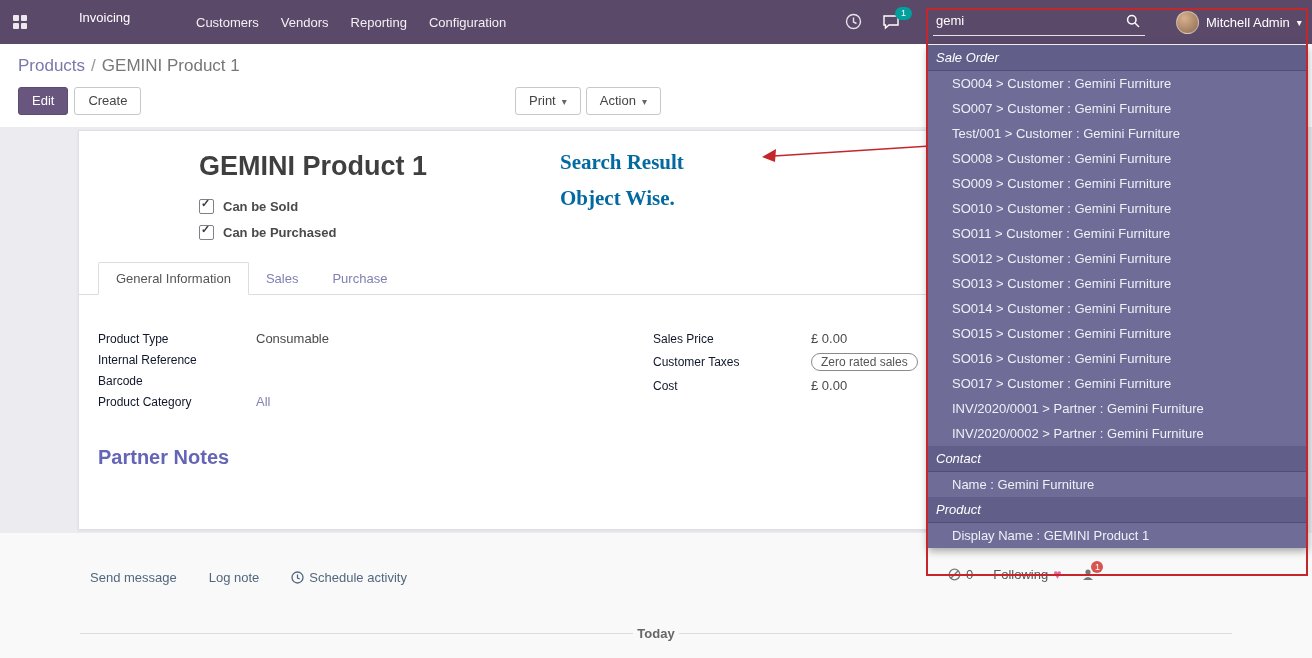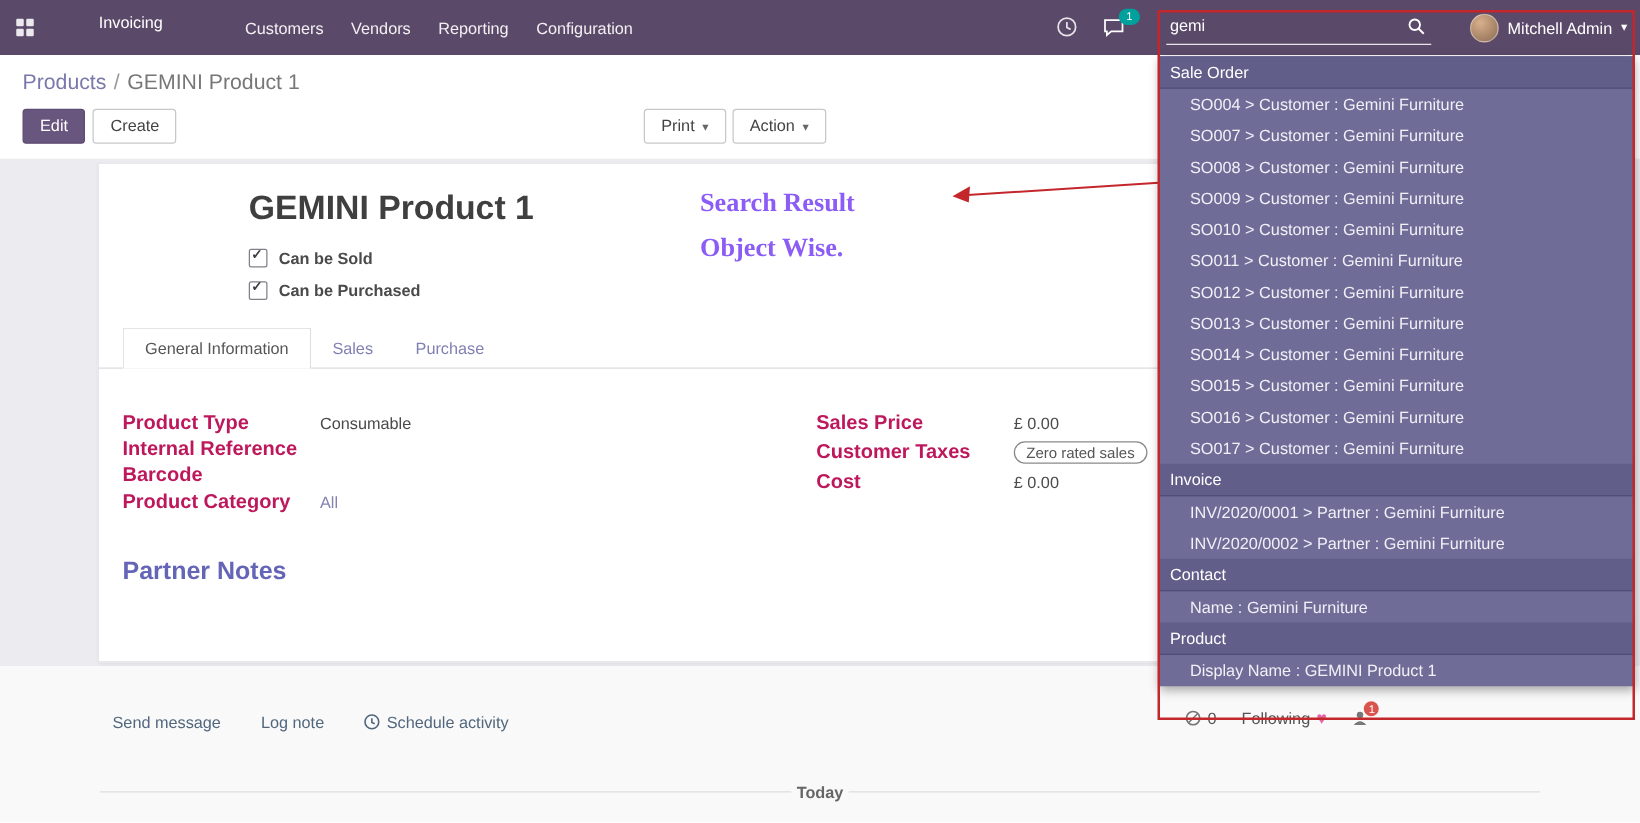--- a/index.html
+++ b/index.html
@@ -47,44 +47,44 @@
   .checkbox{width:13px;height:13px;border:1px solid #80808a;border-radius:2px;background:#fff;position:relative;cursor:pointer;}
   .checkbox::after{content:"✓";position:absolute;left:1px;top:-3px;font-size:11px;color:#3c3c3c;}
   .tabs{position:absolute;left:0;top:131px;width:100%;height:33px;border-bottom:1px solid #dcdce2;padding-left:19px;display:flex;box-sizing:border-box;align-items:flex-end;}
   .tab{padding:8px 17px;font-size:13px;color:#8080b2;cursor:pointer;}
   .tab.active{background:#fff;border:1px solid #dcdce2;border-bottom:1px solid #fff;color:#555;margin-bottom:-1px;border-radius:2px 2px 0 0;}
   .fgroup{position:absolute;top:197px;}
   .fgroup.left{left:19px;width:470px;}
   .fgroup.right{left:574px;width:420px;}
   .frow{display:flex;height:21px;align-items:center;}
   .frow.tall{height:26px;}
-  .flabel{width:158px;font-size:16px;font-weight:bold;color:#be185d;}
+  .flabel{width:158px;font-size:12px;font-weight:normal;color:#0f172a;}
   .fvalue{font-size:13px;color:#4a4a4a;}
   .fvalue.link{color:#8383b3;cursor:pointer;}
   .pill{display:inline-block;border:1px solid #8a8a8a;border-radius:10px;padding:1px 9px;font-size:12px;color:#555;}
   .notes-heading{position:absolute;left:19px;top:315px;font-size:20px;font-weight:bold;color:#6565b8;}
 
   
   .chatter-links{position:absolute;left:90px;top:570px;display:flex;gap:32px;font-size:13px;color:#52677d;z-index:3;align-items:flex-end;}
   .chatter-links span{cursor:pointer;display:flex;align-items:center;gap:5px;}
   .chatter-meta{position:absolute;left:948px;top:566px;display:flex;align-items:center;gap:20px;font-size:13px;color:#555;z-index:5;}
   .meta-item{display:flex;align-items:center;gap:5px;cursor:pointer;}
   .heart{color:#e566a8;font-size:14px;}
   .badge-red{position:absolute;left:10px;top:-7px;background:#d9534f;color:#fff;font-size:9px;min-width:12px;height:12px;line-height:12px;border-radius:6px;text-align:center;}
   .today-divider{position:absolute;left:80px;right:80px;top:626px;display:flex;align-items:center;gap:4px;color:#666;font-size:13px;font-weight:bold;z-index:3;}
   .today-divider .line{flex:1;height:1px;background:#ddd;}
 
   
   .search-dropdown{position:absolute;left:928px;top:45px;width:380px;z-index:25;background:#6f6c98;box-shadow:0 3px 8px rgba(0,0,0,.35);}
-  .sd-header{height:26px;line-height:25px;padding-left:8px;background:#615e89;border-bottom:1px solid #504d78;font-size:13px;color:#fff;box-sizing:border-box;}
+  .sd-header{height:26px;line-height:25px;padding-left:8px;background:#615e89;border-bottom:1px solid #504d78;font-size:13px;color:#fff;box-sizing:border-box;font-style:italic;}
   .sd-item{height:25px;line-height:25px;padding-left:24px;font-size:13px;color:#f0f0f6;cursor:pointer;white-space:nowrap;overflow:hidden;}
 
   
   .red-box{position:absolute;left:926px;top:8px;width:382px;height:568px;border:2px solid #c3272b;z-index:30;pointer-events:none;box-sizing:border-box;}
-  .annotation{position:absolute;left:560px;top:144px;z-index:6;font-family:"Liberation Serif",serif;font-size:21px;font-weight:600;color:#8b5cf6;line-height:36px;pointer-events:none;}
+  .annotation{position:absolute;left:560px;top:144px;z-index:6;font-family:"Liberation Serif",serif;font-size:21px;font-weight:600;color:#0369a1;line-height:36px;pointer-events:none;}
   .arrow-svg{position:absolute;left:758px;top:136px;z-index:6;pointer-events:none;}
 </style>
 </head>
 <body>
 
 <div class="screen">
 
   <div class="navbar">
     <div class="apps-icon">
       <span></span>
@@ -251,32 +251,32 @@
   <div class="today-divider">
     <div class="line"></div>
     <span>Today</span>
     <div class="line"></div>
   </div>
 
   <div class="search-dropdown">
     <div class="sd-header">Sale Order</div>
     <div class="sd-item">SO004 &gt; Customer : Gemini Furniture</div>
     <div class="sd-item">SO007 &gt; Customer : Gemini Furniture</div>
+    <div class="sd-item">Test/001 &gt; Customer : Gemini Furniture</div>
     <div class="sd-item">SO008 &gt; Customer : Gemini Furniture</div>
     <div class="sd-item">SO009 &gt; Customer : Gemini Furniture</div>
     <div class="sd-item">SO010 &gt; Customer : Gemini Furniture</div>
     <div class="sd-item">SO011 &gt; Customer : Gemini Furniture</div>
     <div class="sd-item">SO012 &gt; Customer : Gemini Furniture</div>
     <div class="sd-item">SO013 &gt; Customer : Gemini Furniture</div>
     <div class="sd-item">SO014 &gt; Customer : Gemini Furniture</div>
     <div class="sd-item">SO015 &gt; Customer : Gemini Furniture</div>
     <div class="sd-item">SO016 &gt; Customer : Gemini Furniture</div>
     <div class="sd-item">SO017 &gt; Customer : Gemini Furniture</div>
 
-    <div class="sd-header">Invoice</div>
     <div class="sd-item">INV/2020/0001 &gt; Partner : Gemini Furniture</div>
     <div class="sd-item">INV/2020/0002 &gt; Partner : Gemini Furniture</div>
 
     <div class="sd-header">Contact</div>
     <div class="sd-item">Name : Gemini Furniture</div>
 
     <div class="sd-header">Product</div>
     <div class="sd-item">Display Name : GEMINI Product 1</div>
   </div>
 

